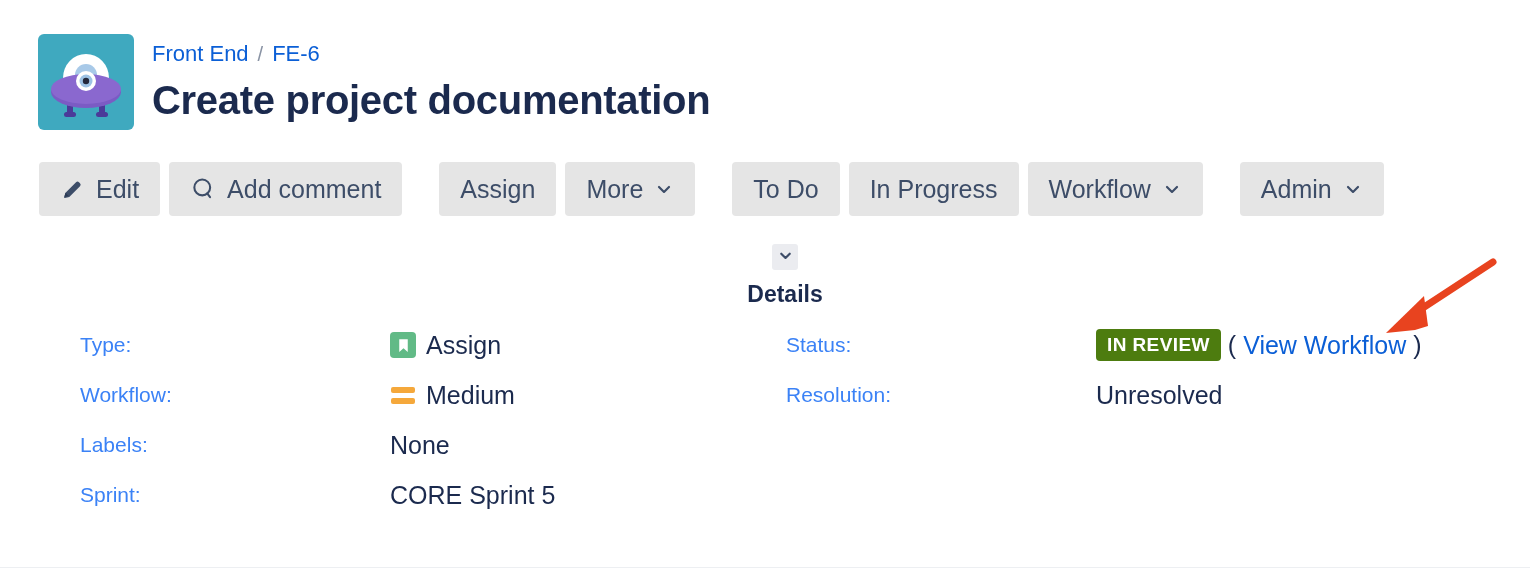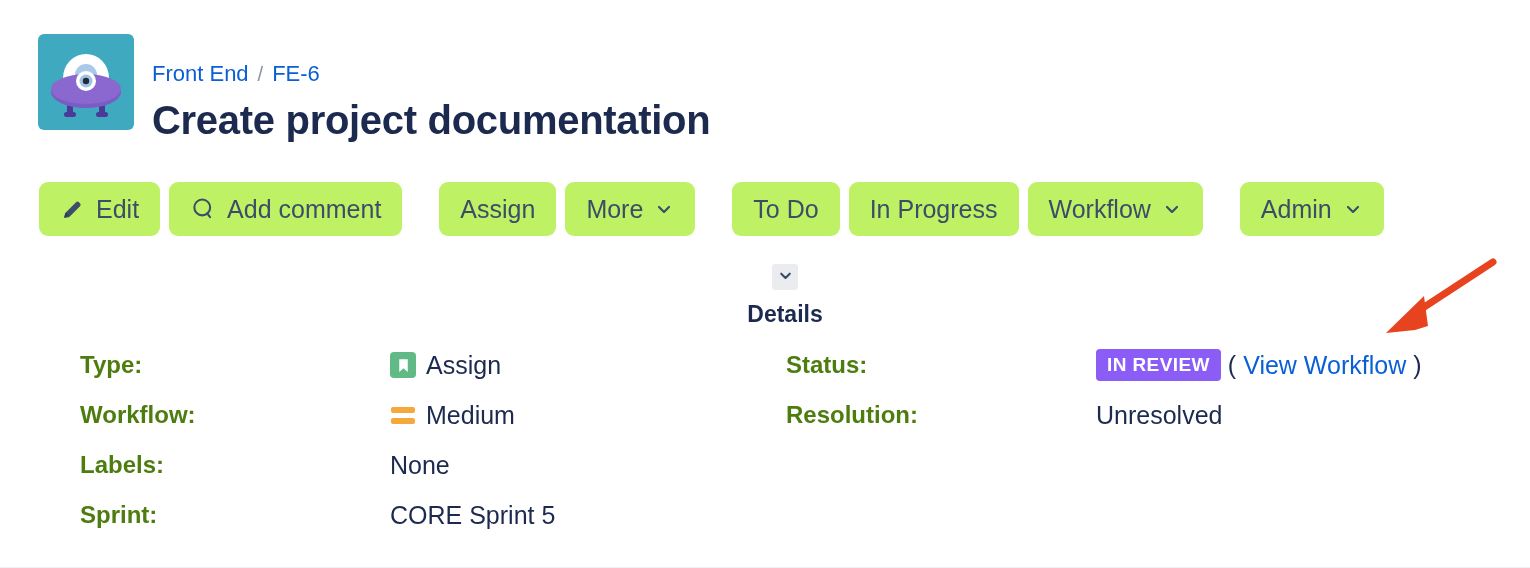--- a/index.html
+++ b/index.html
@@ -44,21 +44,20 @@
     line-height: 28px;
     display: flex;
     align-items: baseline;
     gap: 9px;
   }
   .crumb-link {
     color: #0B5FD6;
     text-decoration: none;
     font-weight: 500;
     cursor: pointer;
-    margin-top: 20px;
   }
   .crumb-sep {
     color: #8993A4;
     font-size: 20px;
     font-weight: 400;
   }
   .issue-title {
     margin: 8px 0 12px 0;
     font-size: 40px;
     line-height: 48px;
@@ -70,23 +69,23 @@
   
   .toolbar {
     display: flex;
     align-items: center;
     padding: 26px 0 0 39px;
     gap: 9px;
   }
   .tb-group { display: flex; gap: 9px; }
   .tb-gap-lg { width: 19px; }
   .btn {
-    background: #bef264;
+    background: #e5e5e5;
     border: none;
-    border-radius: 9px;
+    border-radius: 4px;
     height: 54px;
     padding: 0 21px;
     display: inline-flex;
     align-items: center;
     gap: 11px;
     font-family: "Liberation Sans", sans-serif;
     font-size: 25px;
     color: #3D4D68;
     cursor: pointer;
     white-space: nowrap;
@@ -128,25 +127,24 @@
   }
   .col-left  { left: 80px;  width: 700px; }
   .col-right { left: 786px; width: 700px; }
 
   .field-row {
     display: flex;
     align-items: center;
     height: 50px;
   }
   .field-label {
-    font-size: 24px;
-    color: #4d7c0f;
+    font-size: 21px;
+    color: #3b82f6;
     width: 310px;
     flex: 0 0 auto;
-    font-weight: bold;
   }
   .field-value {
     font-size: 25px;
     color: #1B2A4E;
     display: flex;
     align-items: center;
     gap: 10px;
   }
 
   .type-icon {
@@ -169,21 +167,21 @@
   }
   .prio-icon span {
     display: block;
     width: 24px;
     height: 6px;
     border-radius: 2px;
     background: #F5A83B;
   }
 
   .status-badge {
-    background: #8b5cf6;
+    background: #4d7c0f;
     color: #FFFFFF;
     font-size: 19px;
     font-weight: bold;
     letter-spacing: 0.4px;
     padding: 6px 11px 7px;
     border-radius: 4px;
     line-height: 1;
     display: inline-block;
   }
   .paren { color: #1B2A4E; font-size: 25px; }

